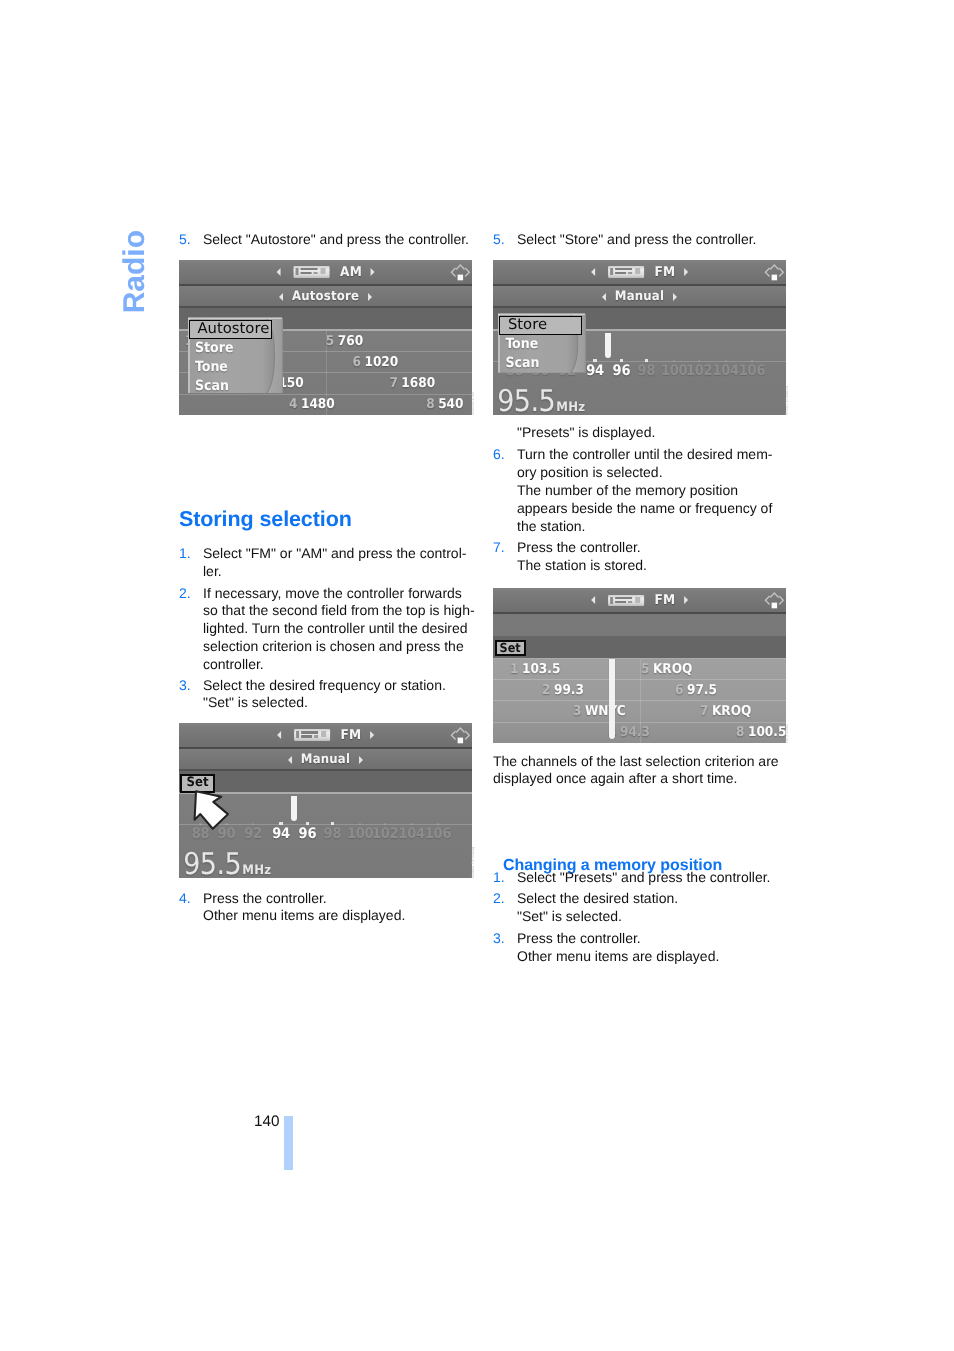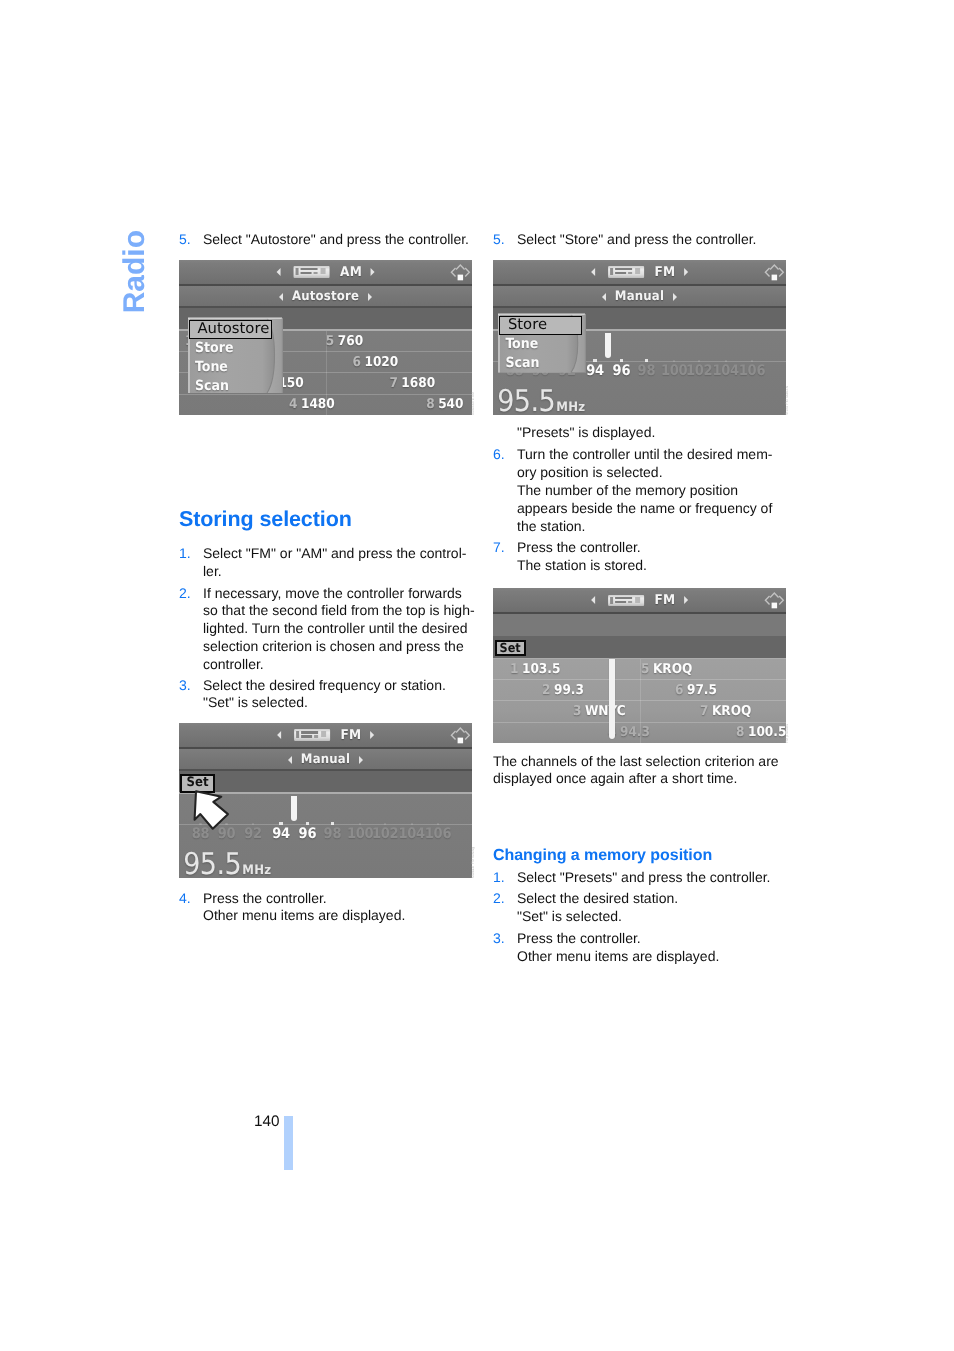--- a/index.html
+++ b/index.html
@@ -23,21 +23,21 @@
   .L{left:179px;}
   .R{left:493px;}
 
   
   .blk{position:absolute;width:300px;font-size:14px;line-height:17.8px;color:#111;white-space:pre;}
   .li{position:absolute;width:300px;display:flex;font-size:14px;line-height:17.8px;color:#111;}
   .li .num{color:#0e74f3;width:24px;flex:none;}
   .li .txt{flex:1;white-space:pre;}
   h2.head{position:absolute;font-size:21.5px;color:#0e74f3;margin:0;font-weight:bold;line-height:24px;
           letter-spacing:-0.1px;white-space:nowrap;}
-  h3.sub{position:absolute;font-size:16px;color:#0e74f3;margin:0;font-weight:bold;line-height:18px;
+  h3.sub{position:absolute;font-size:16px;color:#0e74f3;margin:10px;font-weight:bold;line-height:18px;
          letter-spacing:-0.05px;white-space:nowrap;}
 
   
   .figwrap{position:absolute;width:293px;}
   .fig{position:relative;width:293px;height:155.6px;overflow:hidden;background:#797979;
        font-family:"DejaVu Sans",sans-serif;filter:blur(0.32px) saturate(0);}
   .fig-cap{position:absolute;left:296px;bottom:0px;font-size:3.4px;color:#bcbcbc;
     transform:rotate(-90deg);transform-origin:0 100%;white-space:nowrap;letter-spacing:.25px;
     font-family:"Liberation Sans",sans-serif;}
 

